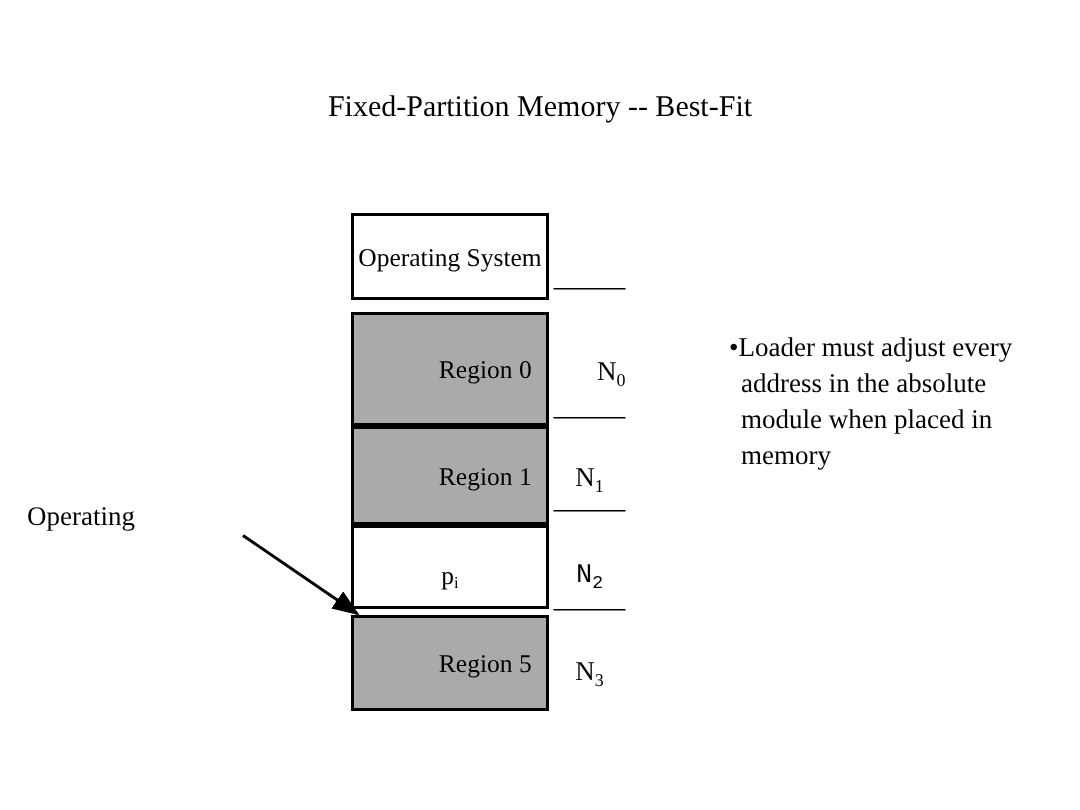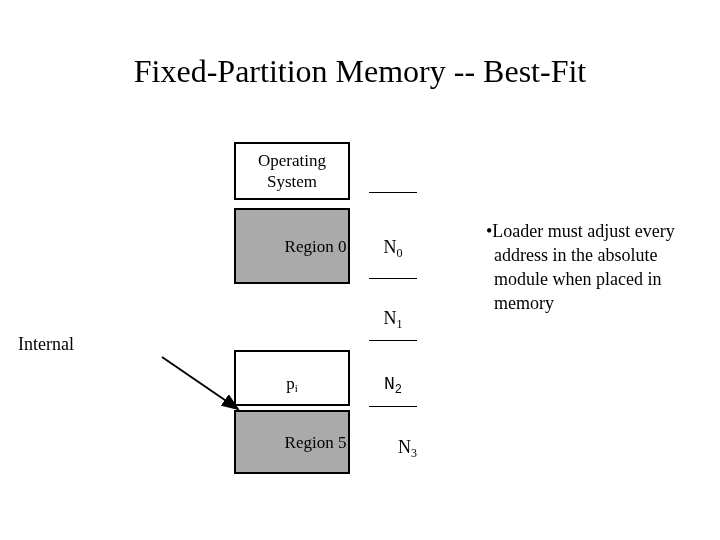--- a/index.html
+++ b/index.html
@@ -23,39 +23,39 @@
     height: 540px;
   }
 
   
   #title {
     position: absolute;
     left: 0;
     top: 52px;
     width: 720px;
     text-align: center;
-    font-size: 32px;
+    font-size: 20px;
     line-height: 38px;
     font-family: "Liberation Serif", serif;
     white-space: nowrap;
   }
 
   
   #memory-diagram {
     position: absolute;
     left: 234px;
     top: 142px;
     width: 134px;
     height: 332px;
   }
 
   .mem-block {
     position: absolute;
     left: 0;
-    width: 116px;
+    width: 132px;
     box-sizing: border-box;
     border: 2px solid #000000;
     font-size: 17px;
     line-height: 21px;
     text-align: center;
     display: flex;
     align-items: center;
     justify-content: center;
   }
   .mem-block.white { background: #ffffff; }
@@ -101,24 +101,24 @@
     text-align: center;
     font-size: 18px;
     line-height: 22px;
   }
   .n-label sub {
     font-size: 12px;
     vertical-align: baseline;
     position: relative;
     top: 4px;
   }
-  #n0 { top: 94px; }
+  #n0 { top: 94px; text-align: right; }
   #n1 { top: 165px; font-family: Liberation Serif, serif; }
   #n2 { top: 231px; font-family: Liberation Mono, monospace; }
-  #n3 { top: 294px; text-align: right; }
+  #n3 { top: 294px; }
 
   
   #frag-label {
     position: absolute;
     left: 18px;
     top: 330px;
     width: 170px;
     font-size: 18px;
     line-height: 28px;
     text-align: left;
@@ -156,20 +156,23 @@
   <div id="memory-diagram">
 
     <div class="mem-block white" id="block-os">
       <span>Operating System</span>
     </div>
 
     <div class="mem-block gray" id="block-region0">
       <span>Region 0</span>
     </div>
 
+    <div class="mem-block gray" id="block-region1">
+      <span>Region 1</span>
+    </div>
 
     <div class="mem-block white" id="block-pi">
       <span class="pi-label"><span>p</span><sub>i</sub></span>
     </div>
 
     <div class="mem-block gray" id="block-region3">
       <span>Region 5</span>
     </div>
   </div>
 
@@ -179,21 +182,21 @@
     <div class="n-rule" id="rule-2"></div>
     <div class="n-rule" id="rule-3"></div>
 
     <div class="n-label" id="n0"><span>N</span><sub>0</sub></div>
     <div class="n-label" id="n1"><span>N</span><sub>1</sub></div>
     <div class="n-label" id="n2"><span>N</span><sub>2</sub></div>
     <div class="n-label" id="n3"><span>N</span><sub>3</sub></div>
   </div>
 
   <div id="frag-label">
-    <div>Internal</div>
+    <div>Operating</div>
   </div>
 
   <svg id="frag-arrow" viewBox="0 0 90 62">
     <defs>
       <marker id="arrowhead" markerWidth="9" markerHeight="7" refX="8" refY="3.5" orient="auto">
         <polygon points="0 0, 9 3.5, 0 7" fill="#000000"></polygon>
       </marker>
     </defs>
     <line x1="2" y1="2" x2="78" y2="54" stroke="#000000" stroke-width="2" marker-end="url(#arrowhead)"></line>
   </svg>

